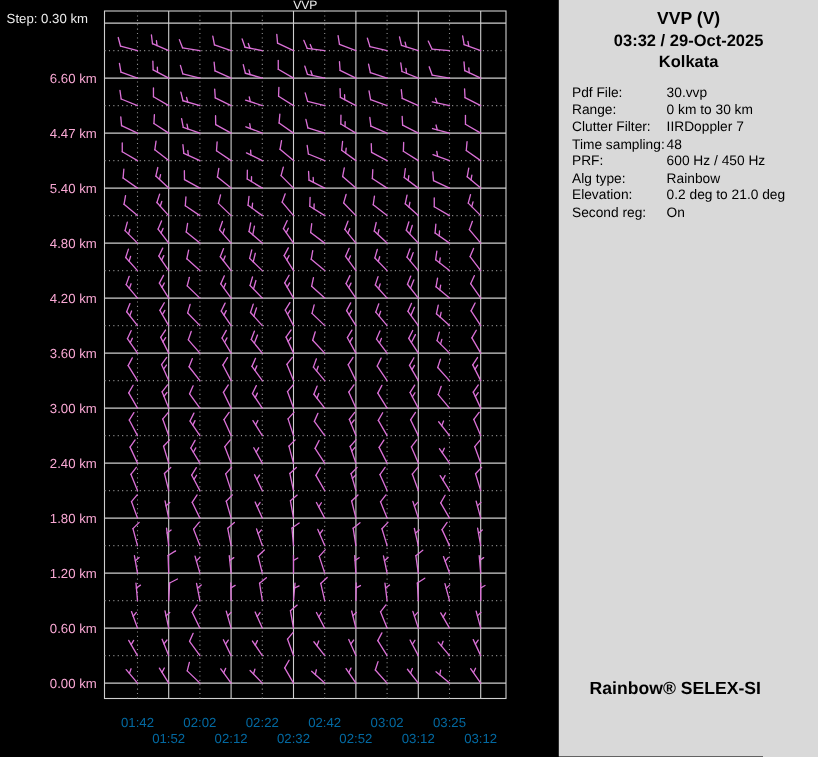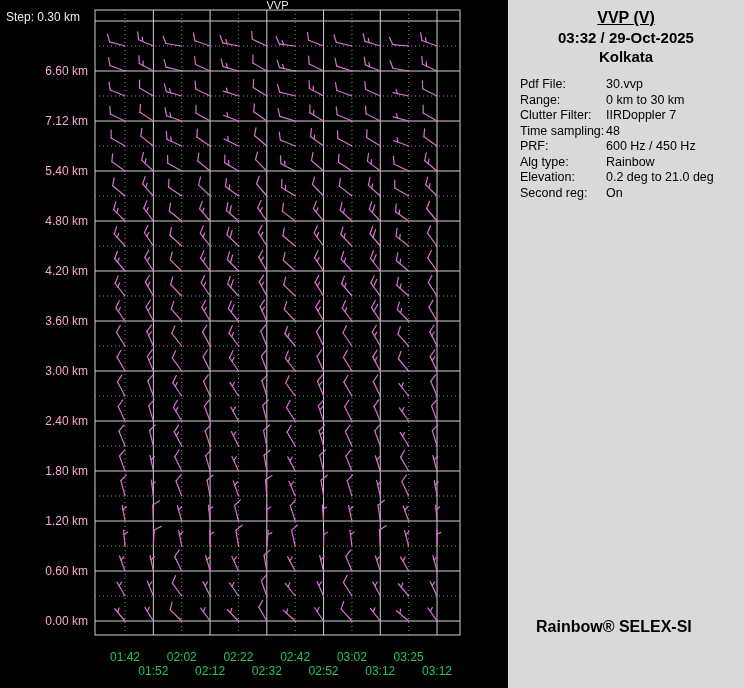--- a/index.html
+++ b/index.html
@@ -6,27 +6,27 @@
   .stage{position:relative;width:744px;height:688px;overflow:hidden;background:#000;
          font-family:"Liberation Sans","DejaVu Sans",sans-serif;}
   .step-label{position:absolute;left:6px;top:10px;color:#ededed;font-size:12px;}
   .chart-title{position:absolute;left:95px;top:0;width:365px;height:11px;line-height:11px;
                text-align:center;color:#ededed;font-size:11px;}
   #plot{position:absolute;left:0;top:0;}
   #ylabels{position:absolute;left:0;top:0;width:88px;height:688px;}
   .ylab{position:absolute;right:0;width:86px;height:16px;line-height:16px;text-align:right;
         color:#f9a8d4;font-size:12px;}
   #xlabels{position:absolute;left:0;top:0;width:508px;height:688px;}
-  .xlab{position:absolute;transform:translateX(-50%);color:#22c55e;font-size:12px;white-space:nowrap;}
+  .xlab{position:absolute;transform:translateX(-50%);color:#0369a1;font-size:12px;white-space:nowrap;}
   .plot-border{fill:none;stroke:var(--grid,#d9d9d9);stroke-width:1;}
   .grid-solid{stroke:var(--grid,#cfcfcf);stroke-width:1;}
   .grid-dot{stroke:#8f8f8f;stroke-width:1;stroke-dasharray:1 3;}
   .barb{stroke:var(--barb,#da70d6);stroke-width:1.2;fill:none;stroke-linecap:round;}
   .panel{position:absolute;left:508px;top:0;width:236px;height:688px;background:var(--panelbg,#d9d9d9);color:#000;}
-  .panel-title{margin-top:9px;text-align:center;font-size:16px;font-weight:bold;text-decoration:underline;}
+  .panel-title{margin-top:9px;text-align:center;font-size:16px;font-weight:bold;}
   .panel-line{margin-top:2px;text-align:center;font-size:15px;font-weight:bold;}
   #fields{margin-top:12px;padding-left:12px;}
   .frow{display:flex;font-size:12.5px;line-height:15.5px;}
   .flabel{width:86px;flex:none;}
   .fvalue{flex:1;}
   .footer{position:absolute;left:28px;top:618px;font-size:16px;font-weight:bold;}
 </style>
 </head>
 <body>
 
@@ -738,21 +738,21 @@
         <line x1="373.1926203064822" y1="611.9378763335227" x2="374.87834997685377" y2="607.7655489879721" class="barb"></line>
         <line x1="408.6363636363636" y1="621" x2="396.37965254645997" y2="610.7153982450154" class="barb"></line>
         <line x1="399.8268525404954" y1="613.6079424886049" x2="400.6082693399966" y2="609.1763076000499" class="barb"></line>
         <line x1="437" y1="621" x2="427.82277701838325" y2="607.8935672913761" class="barb"></line>
         <line x1="430.40387098196294" y1="611.5797514906766" x2="432.30565315979607" y2="607.5013664490117" class="barb"></line>
       </g>
   </svg>
 
   <div id="ylabels">
       <div class="ylab" style="top: 63px;">6.60 km</div>
-      <div class="ylab" style="top: 113px;">7.12 km</div>
+      <div class="ylab" style="top: 113px;">4.47 km</div>
       <div class="ylab" style="top: 163px;">5.40 km</div>
       <div class="ylab" style="top: 213px;">4.80 km</div>
       <div class="ylab" style="top: 263px;">4.20 km</div>
       <div class="ylab" style="top: 313px;">3.60 km</div>
       <div class="ylab" style="top: 363px;">3.00 km</div>
       <div class="ylab" style="top: 413px;">2.40 km</div>
       <div class="ylab" style="top: 463px;">1.80 km</div>
       <div class="ylab" style="top: 513px;">1.20 km</div>
       <div class="ylab" style="top: 563px;">0.60 km</div>
       <div class="ylab" style="top: 613px;">0.00 km</div>

